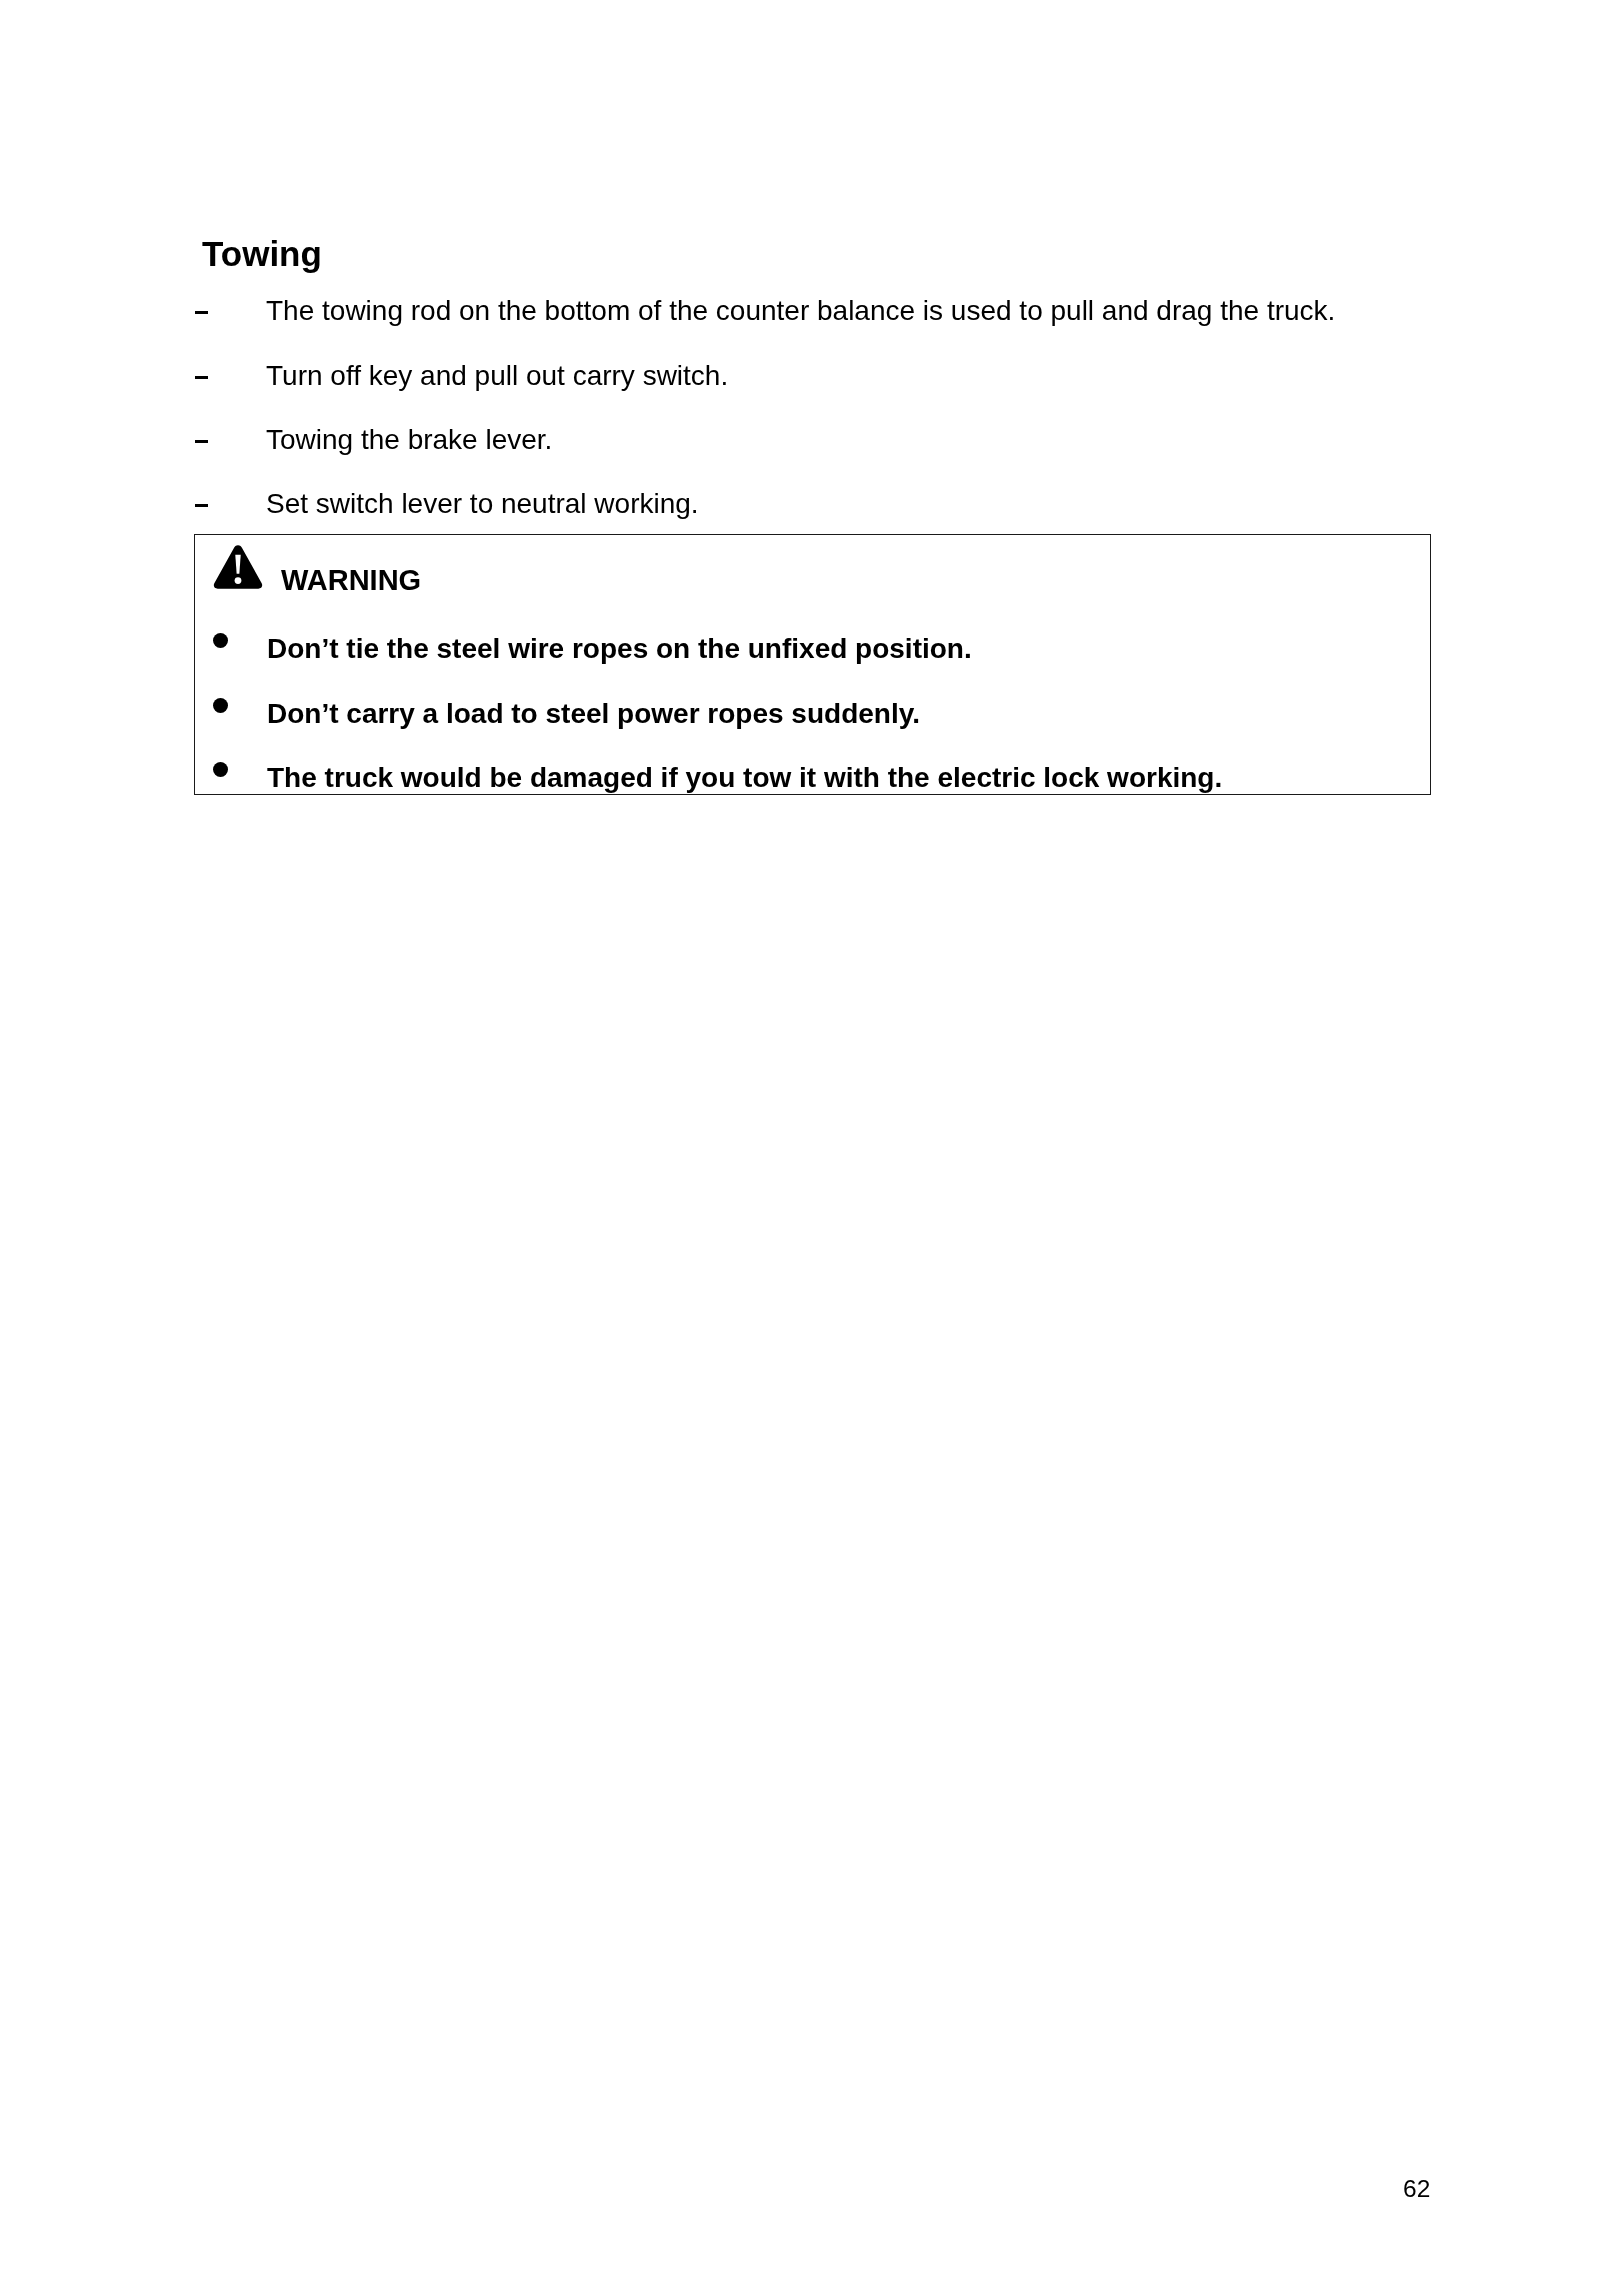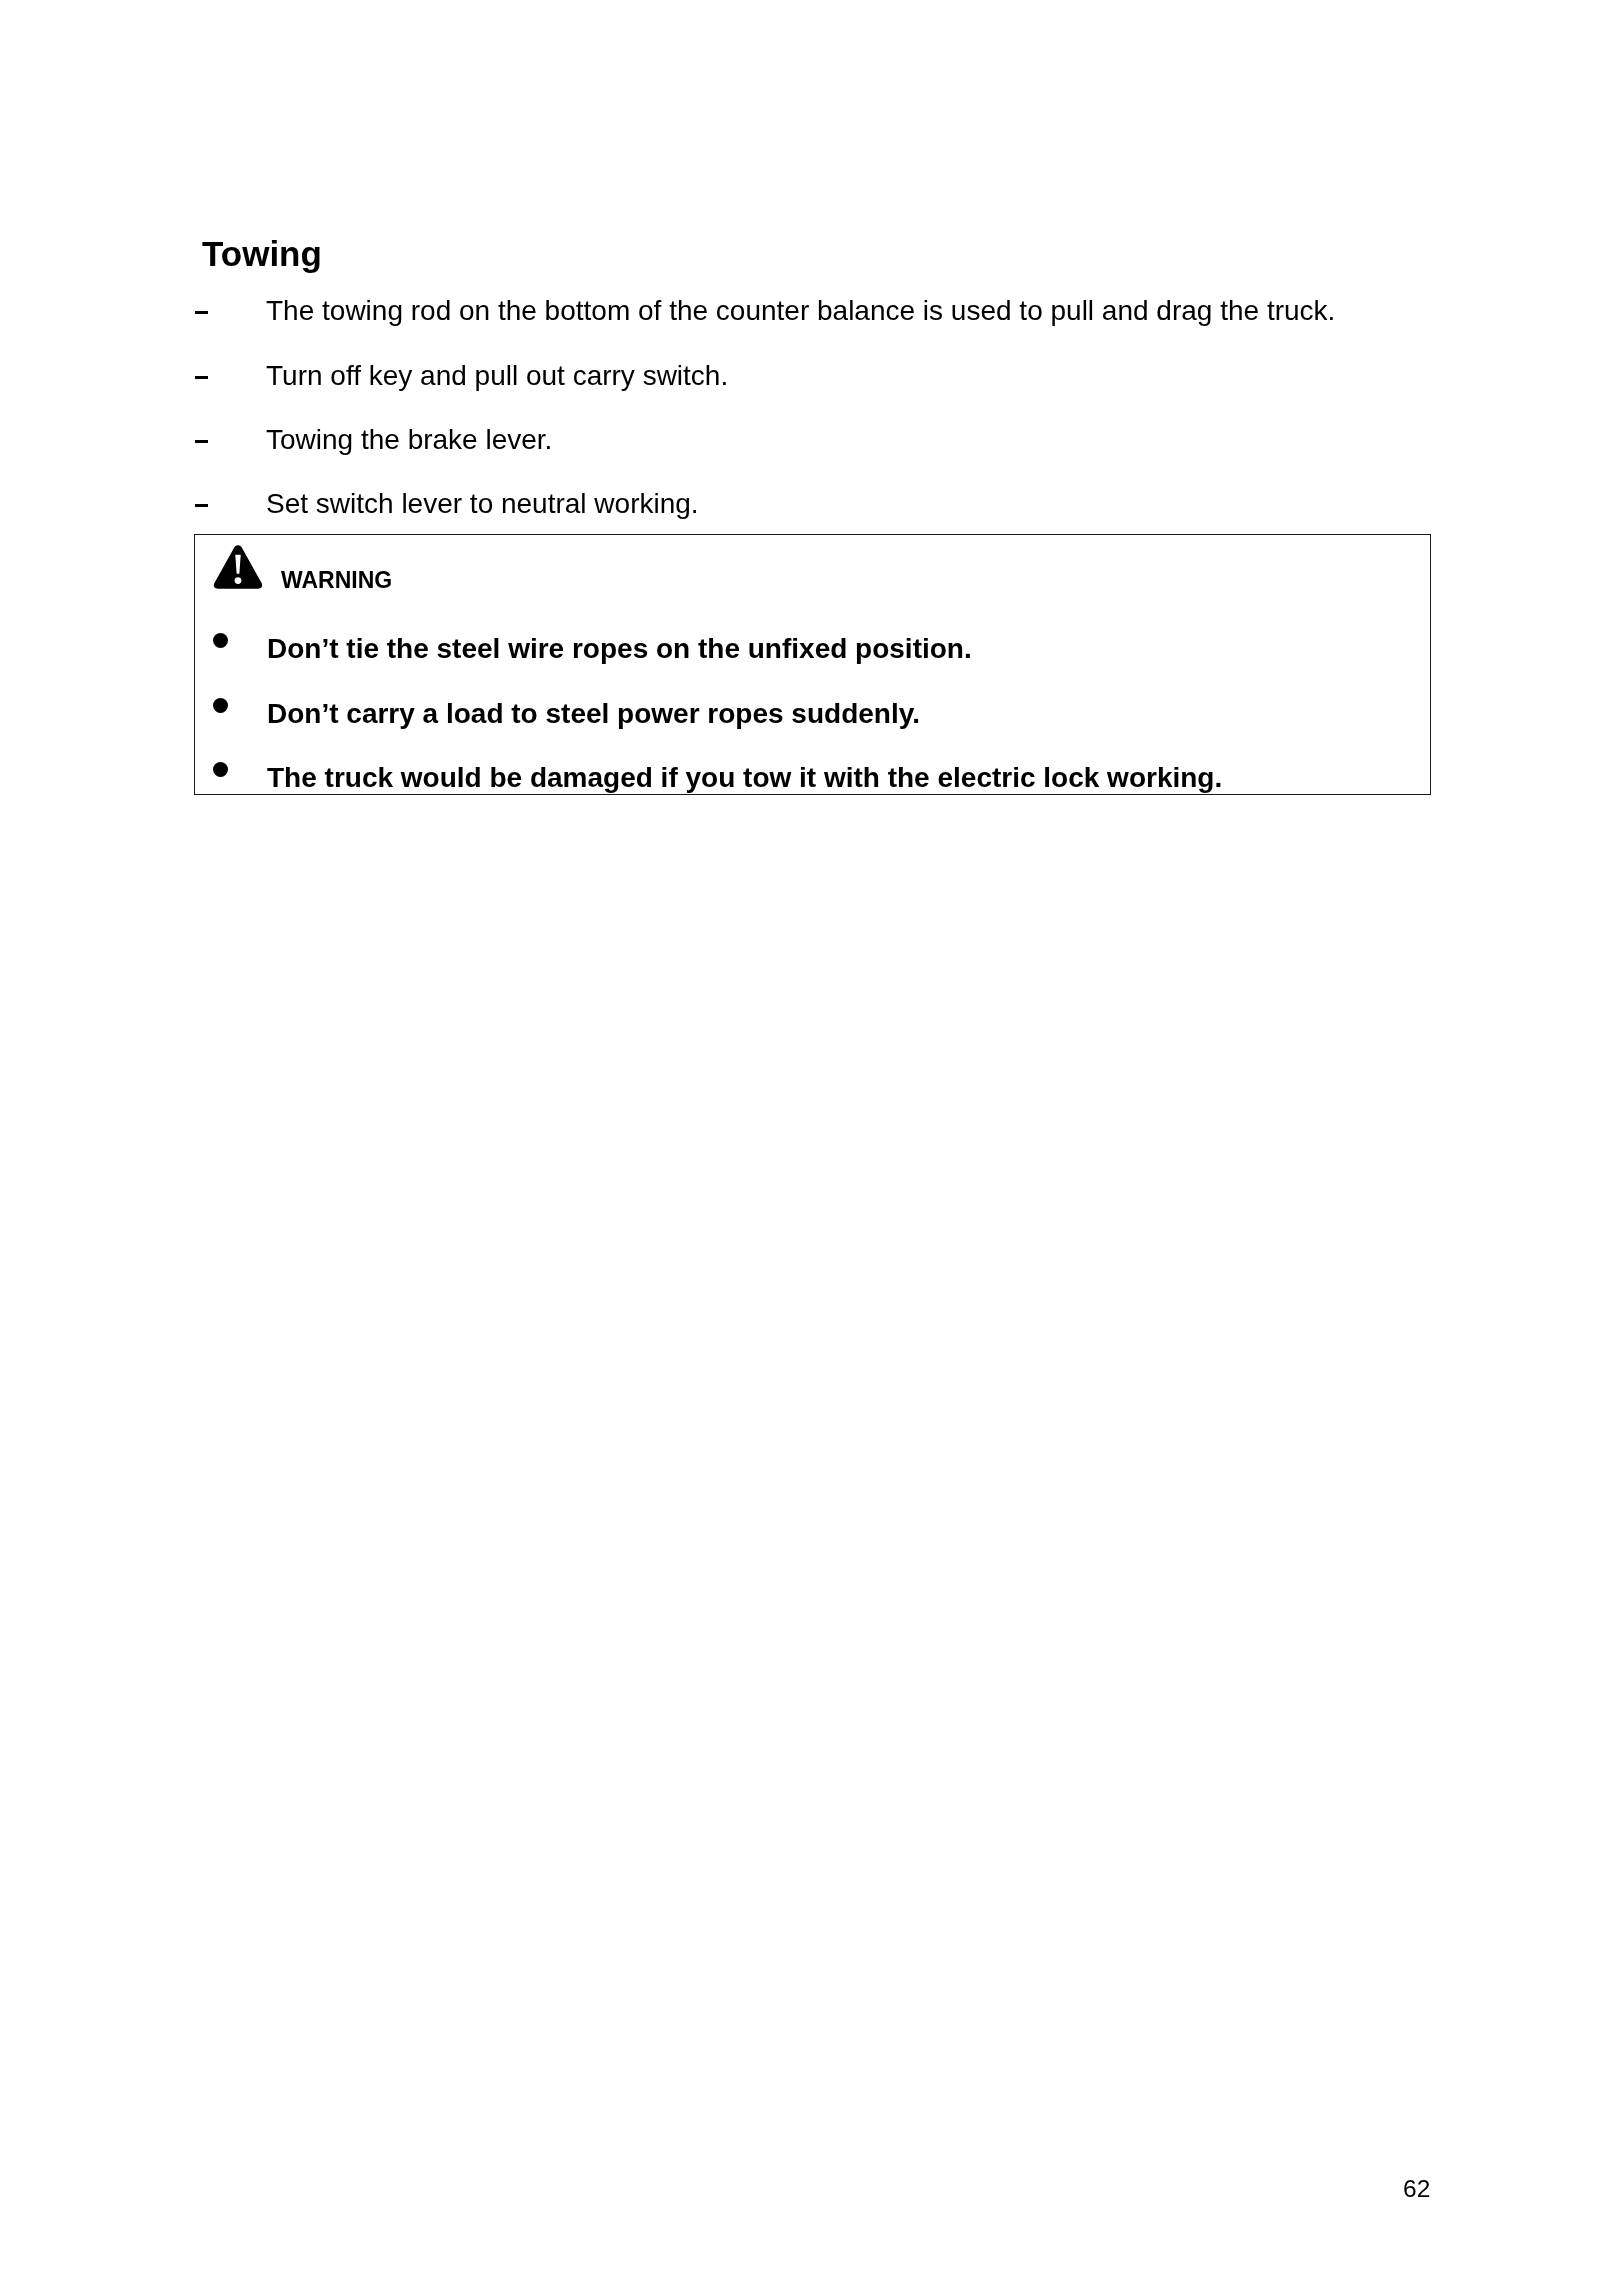--- a/index.html
+++ b/index.html
@@ -65,21 +65,21 @@
       position: absolute;
       left: 17px;
       top: 8.9px;
       width: 52px;
       height: 46px;
     }
     .warning-title {
       position: absolute;
       left: 86px;
       top: 28px;
-      font-size: 23px;
+      font-size: 29px;
       font-weight: bold;
       line-height: 34px;
       white-space: nowrap;
     }
     .warn-item {
       position: absolute;
       left: 0;
       height: 34px;
       font-size: 28px;
       font-weight: bold;

